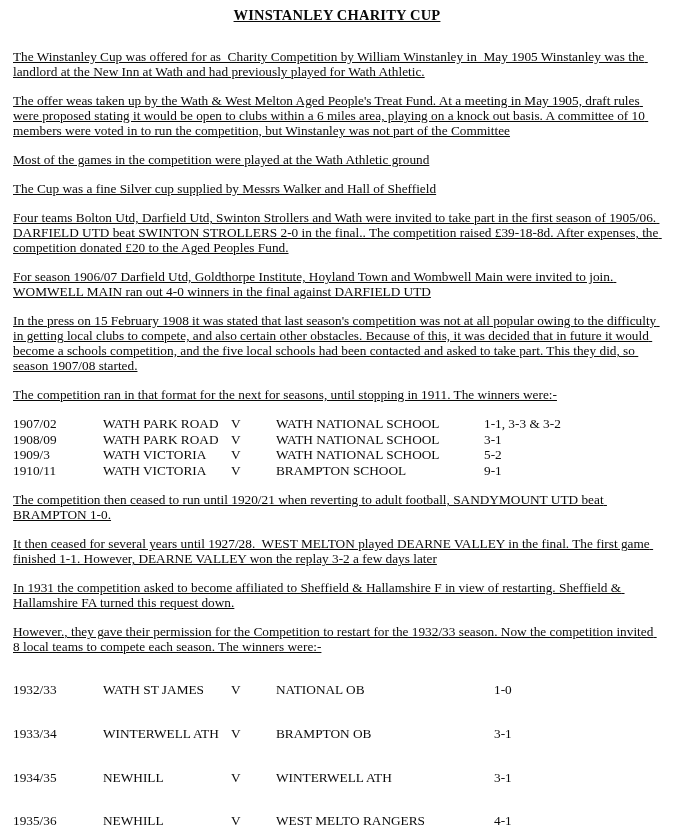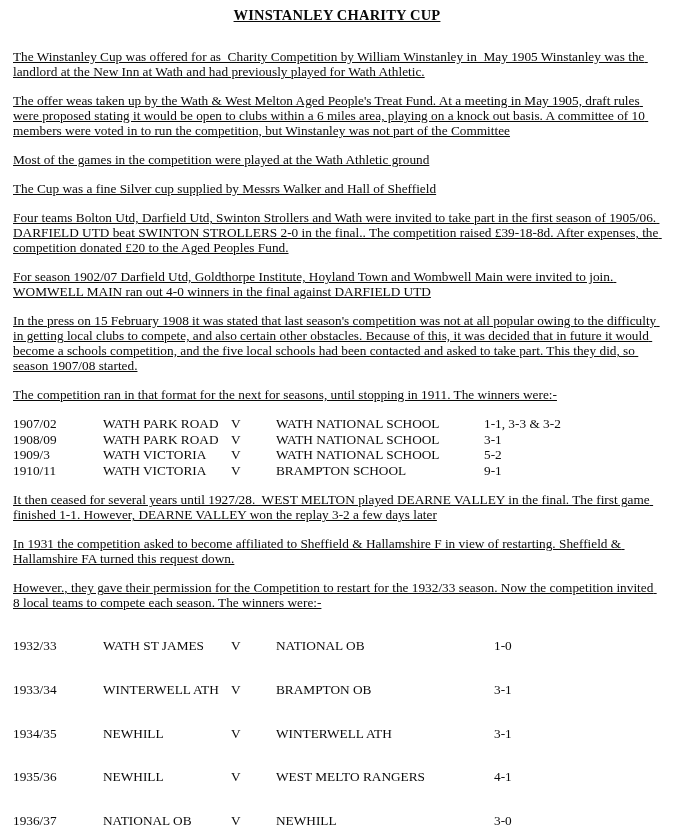--- a/index.html
+++ b/index.html
@@ -63,21 +63,21 @@
 
 <div class="page">
 
   <h1 class="doc-title">WINSTANLEY CHARITY CUP</h1>
 
   <p class="body-text">The Winstanley Cup was offered for as  Charity Competition by William Winstanley in  May 1905 Winstanley was the landlord at the New Inn at Wath and had previously played for Wath Athletic.</p>
   <p class="body-text">The offer weas taken up by the Wath &amp; West Melton Aged People's Treat Fund. At a meeting in May 1905, draft rules were proposed stating it would be open to clubs within a 6 miles area, playing on a knock out basis. A committee of 10 members were voted in to run the competition, but Winstanley was not part of the Committee</p>
   <p class="body-text">Most of the games in the competition were played at the Wath Athletic ground</p>
   <p class="body-text">The Cup was a fine Silver cup supplied by Messrs Walker and Hall of Sheffield</p>
   <p class="body-text">Four teams Bolton Utd, Darfield Utd, Swinton Strollers and Wath were invited to take part in the first season of 1905/06. DARFIELD UTD beat SWINTON STROLLERS 2-0 in the final.. The competition raised £39-18-8d. After expenses, the competition donated £20 to the Aged Peoples Fund.</p>
-  <p class="body-text">For season 1902/07 Darfield Utd, Goldthorpe Institute, Hoyland Town and Wombwell Main were invited to join. WOMWELL MAIN ran out 4-0 winners in the final against DARFIELD UTD</p>
+  <p class="body-text">For season 1906/07 Darfield Utd, Goldthorpe Institute, Hoyland Town and Wombwell Main were invited to join. WOMWELL MAIN ran out 4-0 winners in the final against DARFIELD UTD</p>
   <p class="body-text">In the press on 15 February 1908 it was stated that last season's competition was not at all popular owing to the difficulty in getting local clubs to compete, and also certain other obstacles. Because of this, it was decided that in future it would become a schools competition, and the five local schools had been contacted and asked to take part. This they did, so season 1907/08 started.</p>
   <p class="body-text">The competition ran in that format for the next for seasons, until stopping in 1911. The winners were:-</p>
 
   <div class="winners-table t1">
 
   <div class="trow">
       <span class="cell">1907/02</span>
       <span class="cell">WATH PARK ROAD</span>
       <span class="cell">V</span>
       <span class="cell">WATH NATIONAL SCHOOL</span>
@@ -99,20 +99,21 @@
     </div>
       <div class="trow">
       <span class="cell">1910/11</span>
       <span class="cell">WATH VICTORIA</span>
       <span class="cell">V</span>
       <span class="cell">BRAMPTON SCHOOL</span>
       <span class="cell">9-1</span>
     </div>
     </div>
 
+  <p class="body-text">The competition then ceased to run until 1920/21 when reverting to adult football, SANDYMOUNT UTD beat BRAMPTON 1-0.</p>
   <p class="body-text">It then ceased for several years until 1927/28.  WEST MELTON played DEARNE VALLEY in the final. The first game finished 1-1. However, DEARNE VALLEY won the replay 3-2 a few days later</p>
   <p class="body-text">In 1931 the competition asked to become affiliated to Sheffield &amp; Hallamshire F in view of restarting. Sheffield &amp; Hallamshire FA turned this request down.</p>
   <p class="body-text">However., they gave their permission for the Competition to restart for the 1932/33 season. Now the competition invited 8 local teams to compete each season. The winners were:-</p>
 
   <div class="winners-table t2">
 
   <div class="trow">
       <span class="cell">1932/33</span>
       <span class="cell">WATH ST JAMES</span>
       <span class="cell">V</span>

